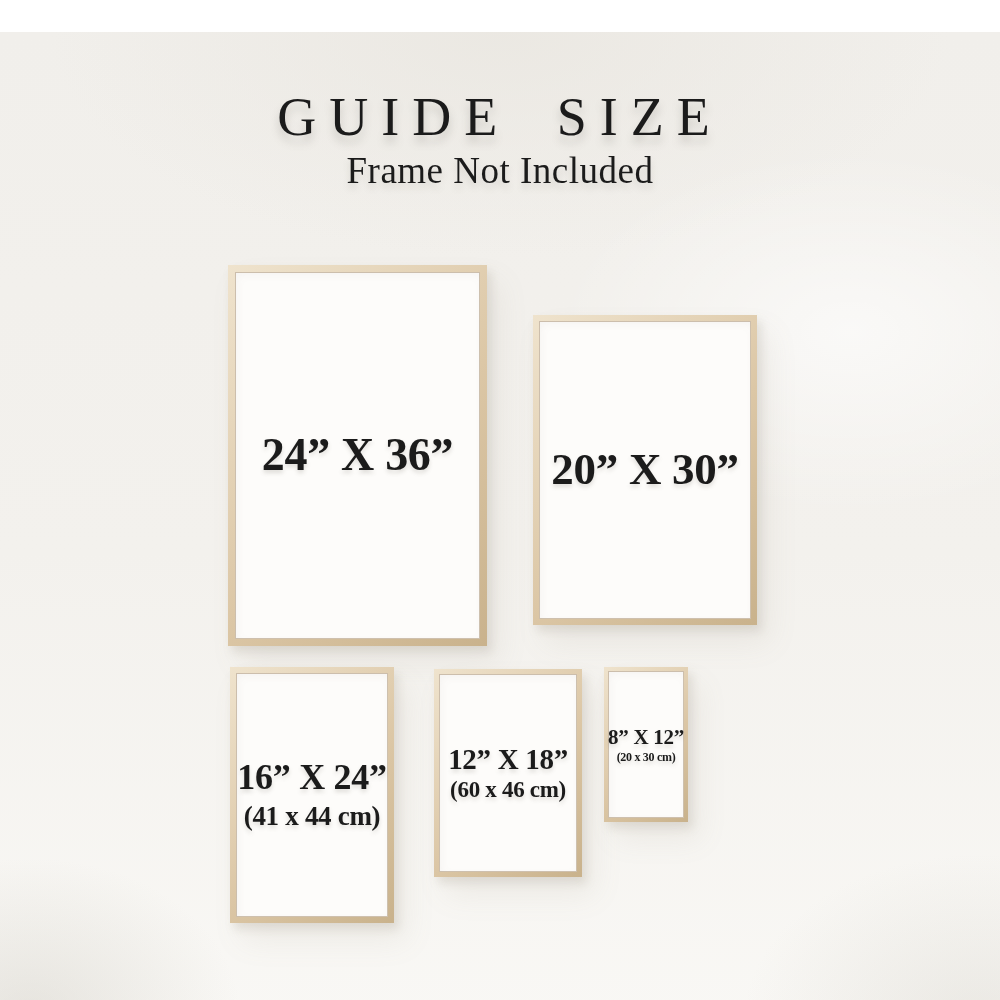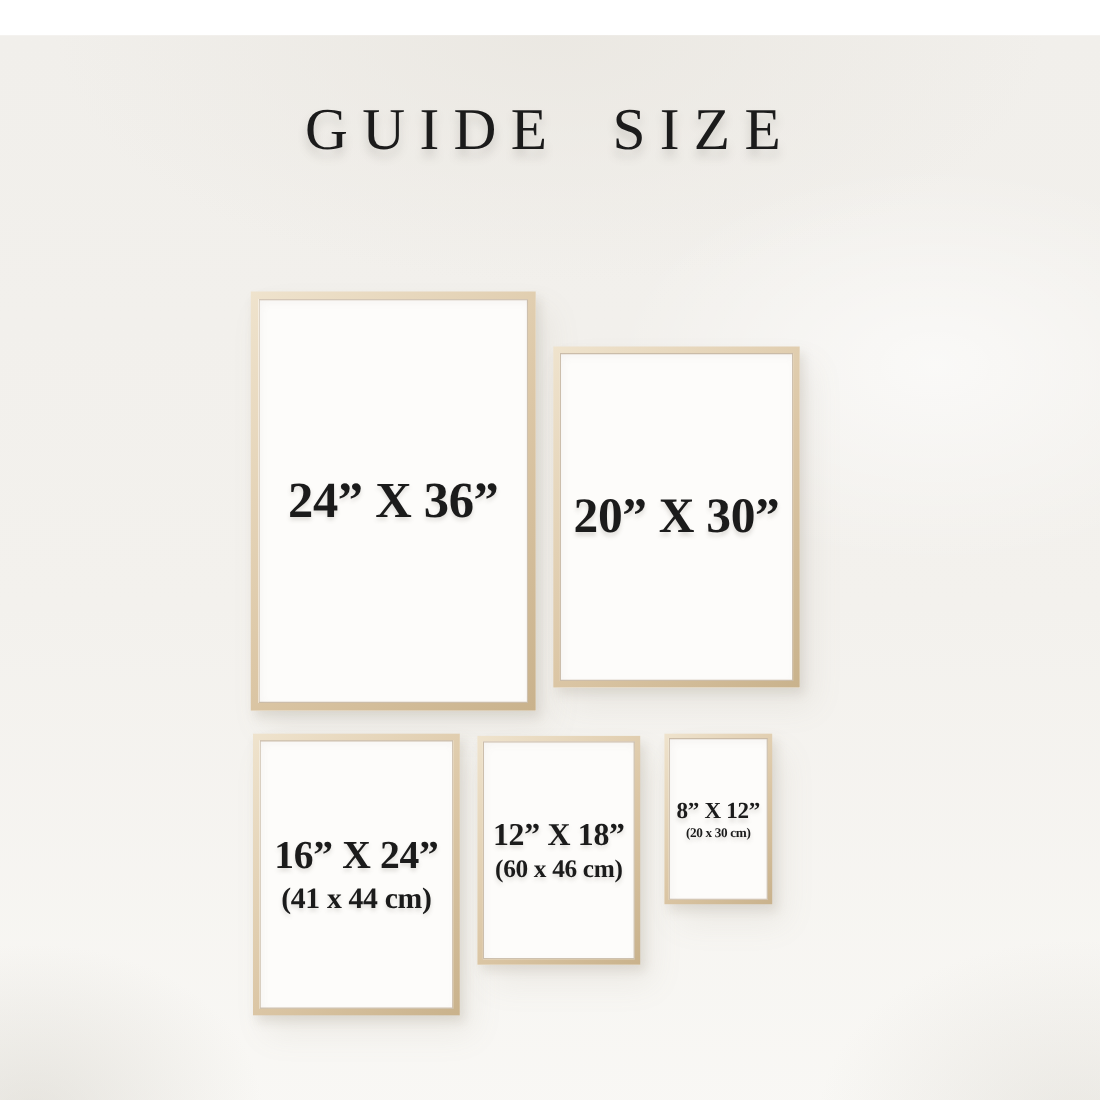--- a/index.html
+++ b/index.html
@@ -73,43 +73,44 @@
   }
   .size-in, .size-cm {
     font-weight: 700;
     line-height: 1.05;
     letter-spacing: -0.3px;
     text-shadow: 0 3px 4px rgba(105,100,90,0.20);
     white-space: nowrap;
   }
 
   .frame-1 { left: 228px; top: 233px; width: 259px; height: 381px; padding: 7px; }
-  .frame-2 { left: 503px; top: 283px; width: 224px; height: 310px; padding: 6px; }
-  .frame-3 { left: 230px; top: 635px; width: 188px; height: 256px; padding: 6px; }
+  .frame-2 { left: 533px; top: 283px; width: 224px; height: 310px; padding: 6px; }
+  .frame-3 { left: 230px; top: 635px; width: 164px; height: 256px; padding: 6px; }
   .frame-4 { left: 434px; top: 637px; width: 148px; height: 208px; padding: 5px; }
-  .frame-5 { left: 604px; top: 635px; width: 98px; height: 155px; padding: 4px; }
+  .frame-5 { left: 604px; top: 635px; width: 84px; height: 155px; padding: 4px; }
 
   .frame-1 .size-in { font-size: 46px; }
   .frame-1 .size-cm { font-size: 34px; margin-top: 6px; }
   .frame-2 .size-in { font-size: 45px; }
   .frame-2 .size-cm { font-size: 33px; margin-top: 6px; }
   .frame-3 .size-in { font-size: 36px; }
   .frame-3 .size-cm { font-size: 27px; margin-top: 5px; }
   .frame-4 .size-in { font-size: 29px; }
   .frame-4 .size-cm { font-size: 23px; margin-top: 4px; }
   .frame-5 .size-in { font-size: 21px; }
   .frame-5 .size-cm { font-size: 12px; margin-top: 3px; }
 </style>
 </head>
 <body>
 
 <div id="canvas">
 
   <div class="header">
     <h1 class="title">GUIDE SIZE</h1>
+    <p class="subtitle">Frame Not Included</p>
   </div>
 
   <div class="frame frame-1">
     <div class="frame-inner">
       <div class="size-in">24” X 36”</div>
     </div>
   </div>
 
   <div class="frame frame-2">
     <div class="frame-inner">

